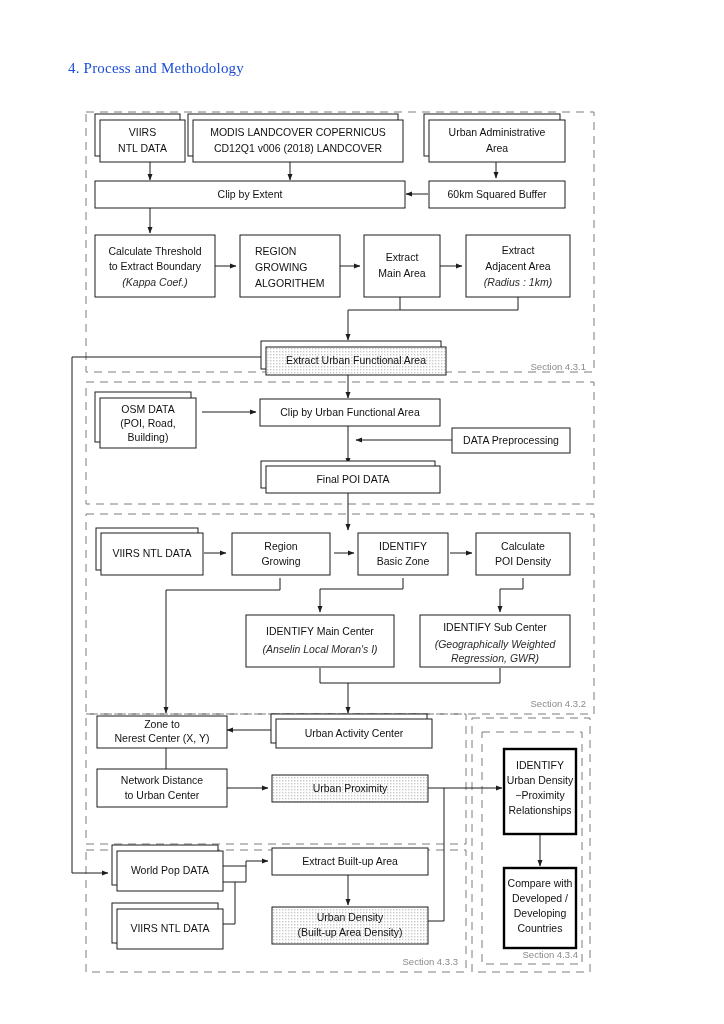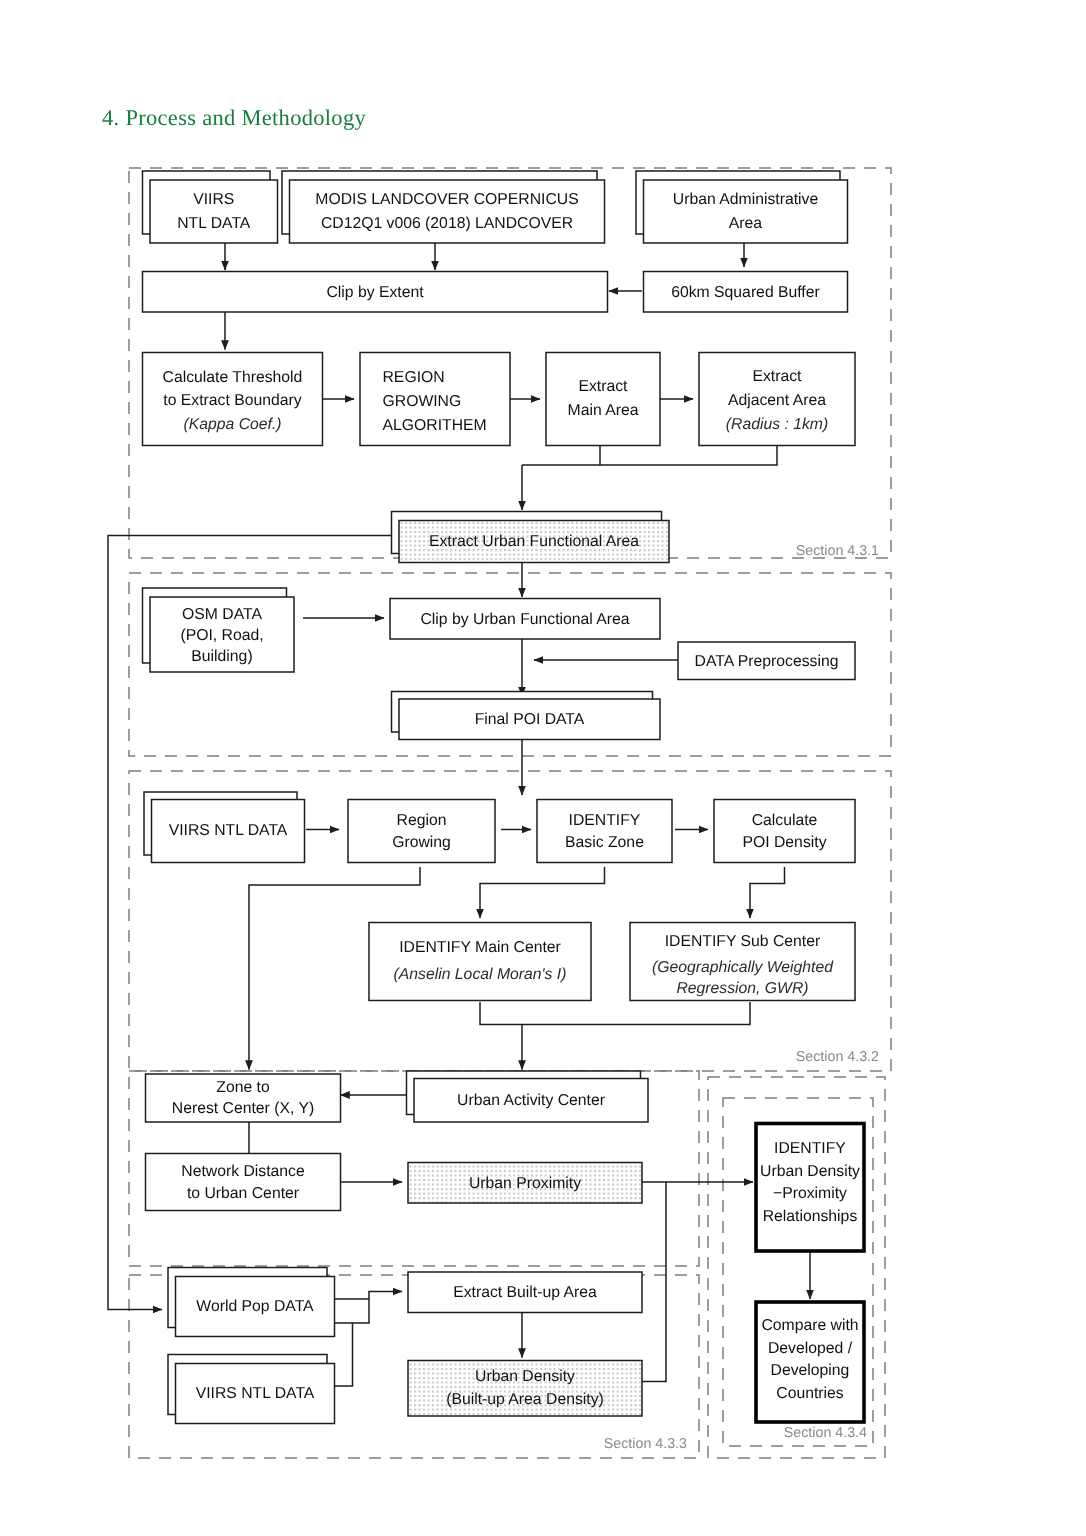--- a/index.html
+++ b/index.html
@@ -13,23 +13,22 @@
     font-family: "Liberation Sans", sans-serif;
     position: relative;
     overflow: hidden;
   }
   #page-title {
     position: absolute;
     left: 68px;
     top: 60px;
     font-family: "Liberation Serif", serif;
     font-size: 15px;
-    color: #15803d;
+    color: #1d4ed8;
     letter-spacing: 0.2px;
-    margin-top: 11px;
   }
   #flow-root {
     position: absolute;
     left: 0;
     top: 0;
     width: 724px;
     height: 1024px;
   }
   svg { display: block; }
   .box-text {

